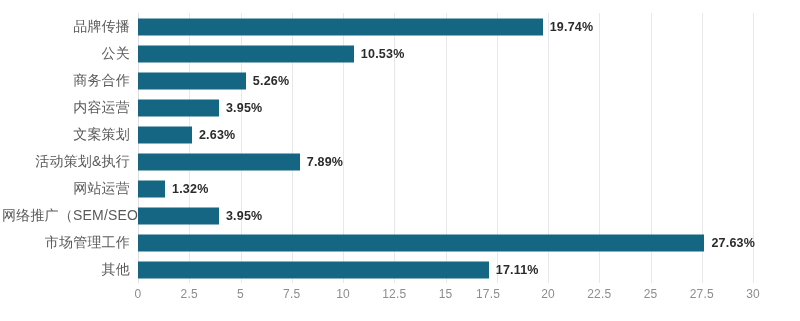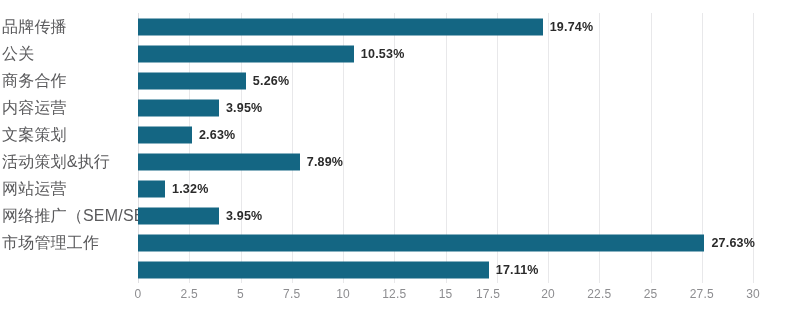--- a/index.html
+++ b/index.html
@@ -46,23 +46,24 @@
     position: absolute;
     left: 0;
     right: 0;
     height: 27px;
   }
 
   .cat-label {
     position: absolute;
     left: -136px;
     width: 128px;
+    text-align: right;
     top: 50%;
     transform: translateY(-50%);
-    font-size: 16px;
+    font-size: 14px;
     color: #5a5a5c;
     white-space: nowrap;
     letter-spacing: .2px;
   }
 
   .bar {
     position: absolute;
     left: 0;
     top: 50%;
     transform: translateY(-50%);
@@ -160,20 +161,21 @@
           <div class="cat-label">网络推广（SEM/SEO等）</div>
           <div class="bar" style="width: 80.975px; background: rgb(20, 102, 131);"></div>
           <div class="val-label" style="left: 87.975px;">3.95%</div>
         </div>
         <div class="row" style="top: 216px; height: 27px;">
           <div class="cat-label">市场管理工作</div>
           <div class="bar" style="width: 566.415px; background: rgb(20, 102, 131);"></div>
           <div class="val-label" style="left: 573.415px;">27.63%</div>
         </div>
         <div class="row" style="top: 243px; height: 27px;">
+          <div class="cat-label">其他</div>
           <div class="bar" style="width: 350.755px; background: rgb(20, 102, 131);"></div>
           <div class="val-label" style="left: 357.755px;">17.11%</div>
         </div>
       </div>
   </div>
 
   <div id="x-axis">
       <span class="xtick" style="left: 0px;">0</span>
       <span class="xtick" style="left: 51.25px;">2.5</span>
       <span class="xtick" style="left: 102.5px;">5</span>

